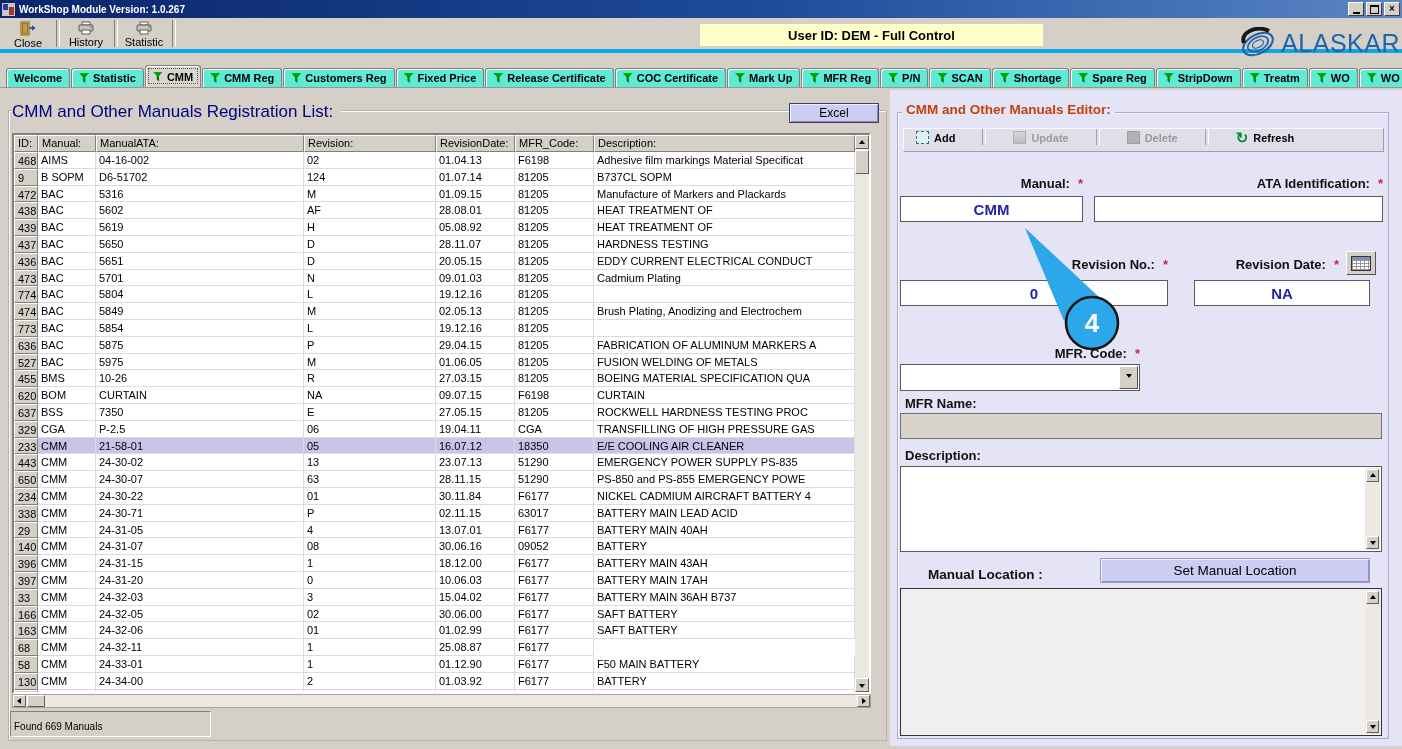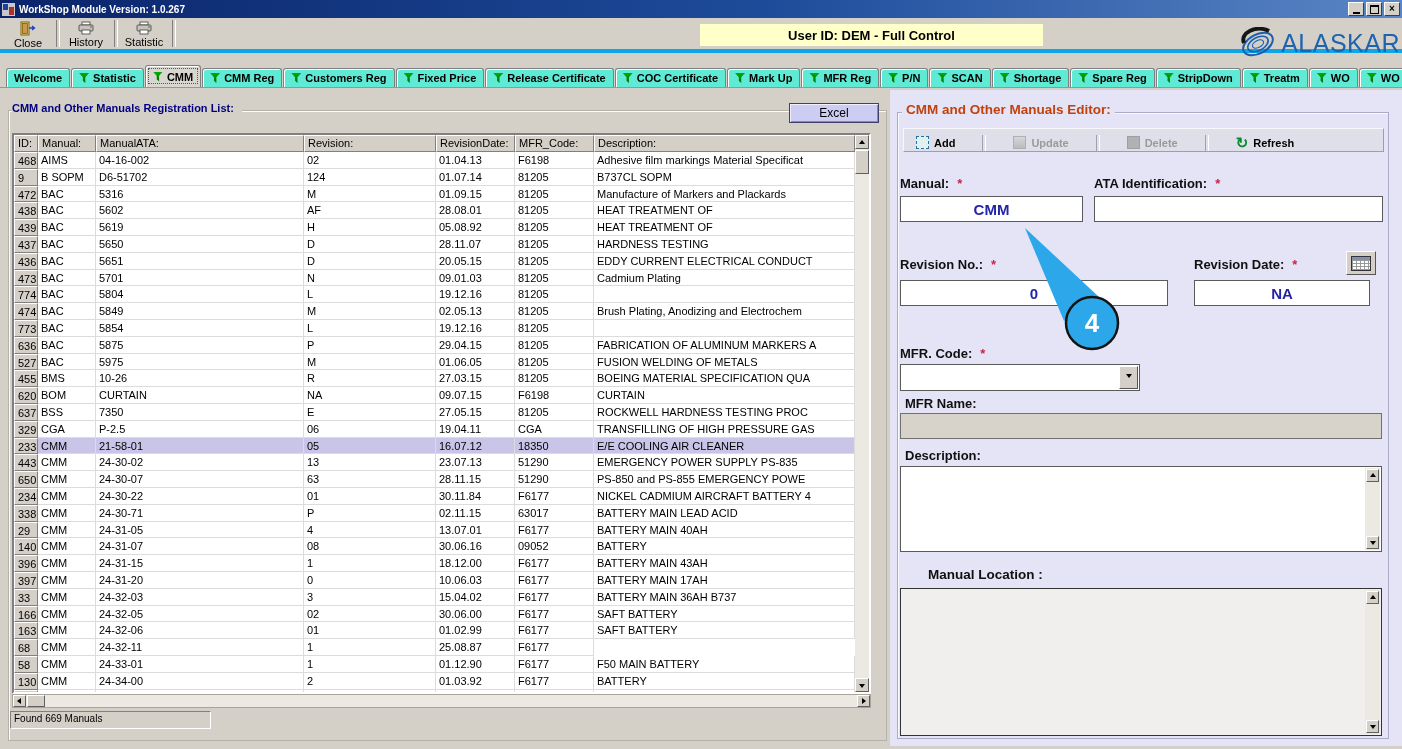--- a/index.html
+++ b/index.html
@@ -28,21 +28,21 @@
   .tab{height:19px;display:flex;align-items:center;padding:0 7px;background:#5eead4;
     border:1px solid #808080;border-bottom:none;border-radius:3px 3px 0 0;
     box-shadow:inset 1px 1px 0 #fff;font-size:11px;font-weight:bold;white-space:nowrap;box-sizing:border-box}
   .tab.active{height:22px;background:#D9D6CF;outline:1px dotted #555;outline-offset:-4px;position:relative;z-index:2}
   .funnel{width:10px;height:10px;display:inline-block;margin-right:4px;
     background:linear-gradient(#00B000,#006800);
     clip-path:polygon(0 0,100% 0,62% 42%,62% 100%,38% 78%,38% 42%)}
   
   .list-frame{position:absolute;left:8px;top:110px;width:879px;height:631px;
     border:1px solid #B5B2AA;box-shadow:inset 1px 1px 0 #FCFCFA;box-sizing:border-box}
-  .list-title{position:absolute;left:12px;top:102px;font-size:11px;font-weight:bold;color:#000080;
+  .list-title{position:absolute;left:12px;top:102px;font-size:17px;font-weight:normal;color:#000080;
     background:#D4D0C8;padding-right:8px;z-index:2;white-space:nowrap}
   .excel-btn{position:absolute;left:789px;top:103px;width:90px;height:20px;background:#CDCDF4;
     border:1px solid #40406A;box-shadow:inset 1px 1px 0 #EEEEFF,inset -1px -1px 0 #8888AA;
     font-size:12px;z-index:2;font-family:inherit}
   .grid{position:absolute;left:12px;top:133px;width:859px;height:561px;background:#fff;
     border:2px solid;border-color:#808080 #FFFFFF #FFFFFF #808080;box-sizing:border-box;overflow:hidden}
   .grid-header{display:flex;height:17px;width:calc(100% - 14px)}
   .gh{box-sizing:border-box;background:#D4D0C8;border:1px solid;border-color:#FFFFFF #808080 #808080 #FFFFFF;
     font-size:11px;padding:1px 0 0 3px;white-space:nowrap;overflow:hidden;flex-shrink:0}
   .grid-body{position:absolute;left:0;top:17px;right:14px;bottom:0;overflow:hidden}
@@ -62,41 +62,41 @@
     border:1px solid #A8A49C;box-sizing:border-box}
   .hthumb{position:absolute;left:14px;top:0;width:18px;height:12px;background:#D4D0C8;
     border:1px solid;border-color:#fff #606060 #606060 #fff;box-sizing:border-box}
   .sb-right{position:absolute;right:0;top:0;width:13px;height:12px}
   .sb-left{position:absolute;left:0;top:0;width:13px;height:12px}
   .tri-up{width:0;height:0;border:3.5px solid transparent;border-bottom:4.5px solid #000;margin-top:-4px}
   .tri-down{width:0;height:0;border:3.5px solid transparent;border-top:4.5px solid #000;margin-bottom:-4px}
   .tri-left{width:0;height:0;border:3.5px solid transparent;border-right:4.5px solid #000;margin-left:-4px}
   .tri-right{width:0;height:0;border:3.5px solid transparent;border-left:4.5px solid #000;margin-right:-4px}
   .statusbox{position:absolute;left:10px;top:711px;width:196px;height:15px;background:#D4D0C8;
-    border:1px solid;border-color:#808080 #fff #fff #808080;font-size:10px;padding:1px 0 0 3px;box-sizing:content-box}
+    border:1px solid;border-color:#808080 #fff #fff #808080;font-size:10px;padding:9px 0 0 3px;box-sizing:content-box}
   
   .right-area{position:absolute;left:890px;top:90px;width:512px;height:656px;background:#E4E4F6}
   .ed-frame{position:absolute;left:7px;top:22px;width:492px;height:627px;
     border:1px solid #ABABC8;box-shadow:inset 1px 1px 0 #F8F8FF;box-sizing:border-box}
   .ed-title{position:absolute;left:12px;top:12px;font-size:13.5px;font-weight:bold;color:#c2410c;
     background:#E4E4F6;padding:0 4px;z-index:2;white-space:nowrap}
   .ed-toolbar{position:absolute;left:13px;top:38px;width:481px;height:24px;background:#DFDFE9;
     border:1px solid;border-color:#F8F8FC #9D9DB0 #9D9DB0 #F8F8FC;box-sizing:border-box;
-    display:flex;align-items:flex-end;padding:0 6px;gap:18px}
+    display:flex;align-items:flex-start;padding:0 6px;gap:18px}
   .edbtn{display:flex;align-items:center;gap:5px;background:none;border:none;font-size:11px;font-weight:bold;
     padding:2px 6px;color:#000;font-family:inherit}
   .edbtn.off{color:#9A9A9A}
   .edbtn.off .edic{opacity:.55}
   .edsep{width:2px;height:16px;border-left:1px solid #A0A0B0;border-right:1px solid #FFF;margin:0 3px}
   .edic{width:13px;height:13px;display:inline-block;box-sizing:border-box}
   .ic-add{background:#DFF2F2;border:1px dashed #2E6E9E}
   .ic-update{background:linear-gradient(#CFCFCF,#9F9F9F);border:1px solid #8A8A8A}
   .ic-delete{background:#8C8C8C;border:1px solid #6A6A6A}
   .ic-refresh{width:auto;height:auto;color:#0B8A35;font-weight:bold;font-size:15px;line-height:13px}
-  .flabel{position:absolute;font-size:13px;font-weight:bold;color:#101010;text-align:left;white-space:nowrap}
+  .flabel{position:absolute;font-size:13px;font-weight:bold;color:#101010;text-align:right;white-space:nowrap}
   .flabel.left{text-align:right}
   .req{color:#CC2244;margin-left:8px}
   .tinput{position:absolute;background:#fff;border:1px solid #5A5A5A;box-sizing:border-box;
     font-size:15px;font-weight:bold;color:#2424A8;text-align:center;padding-top:4px}
   .cal-btn{position:absolute;left:456px;top:161px;width:30px;height:24px;background:#D4D0C8;
     border:1px solid;border-color:#fff #555 #555 #fff;display:flex;align-items:center;justify-content:center;padding:0}
   .cal-ic{width:18px;height:13px;border:1px solid #333;box-sizing:content-box;
     background:linear-gradient(#8090B8 0 3px,rgba(0,0,0,0) 3px),
       repeating-linear-gradient(90deg,#999 0 1px,rgba(0,0,0,0) 1px 4px),
       repeating-linear-gradient(#999 0 1px,rgba(0,0,0,0) 1px 3px),#fff}
@@ -668,20 +668,21 @@
       <button class="sbtn">
           <span class="tri-up"></span>
         </button>
       <button class="sbtn sb-bottom" style="position:absolute">
           <span class="tri-down"></span>
         </button>
     </div>
   </div>
 
   <div class="flabel left" style="left:38px;top:477px;font-size:13.5px">Manual Location :</div>
+  <button class="setloc-btn">Set Manual Location</button>
   <div class="loc-box">
     <span></span>
     <div class="boxscroll">
       <button class="sbtn">
           <span class="tri-up"></span>
         </button>
       <button class="sbtn sb-bottom" style="position:absolute">
           <span class="tri-down"></span>
         </button>
     </div>

